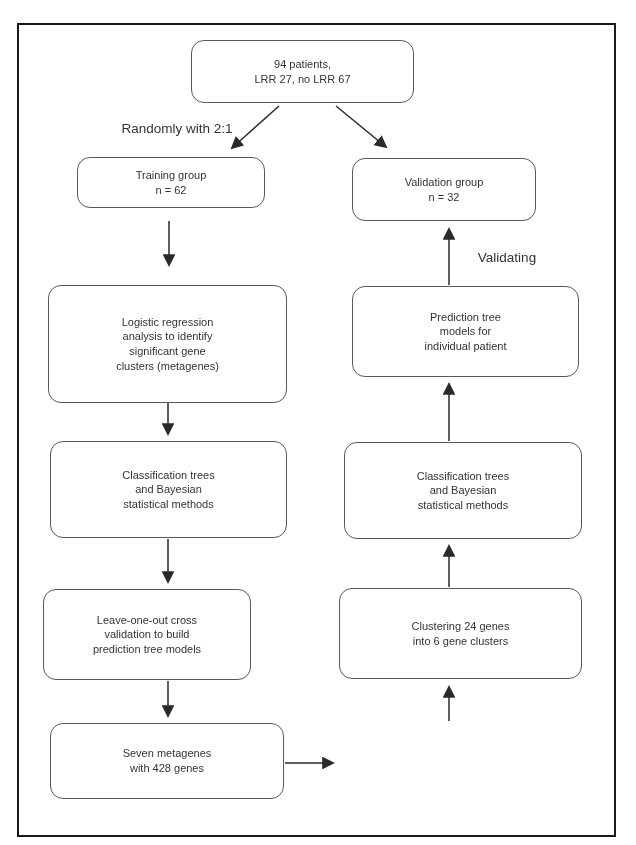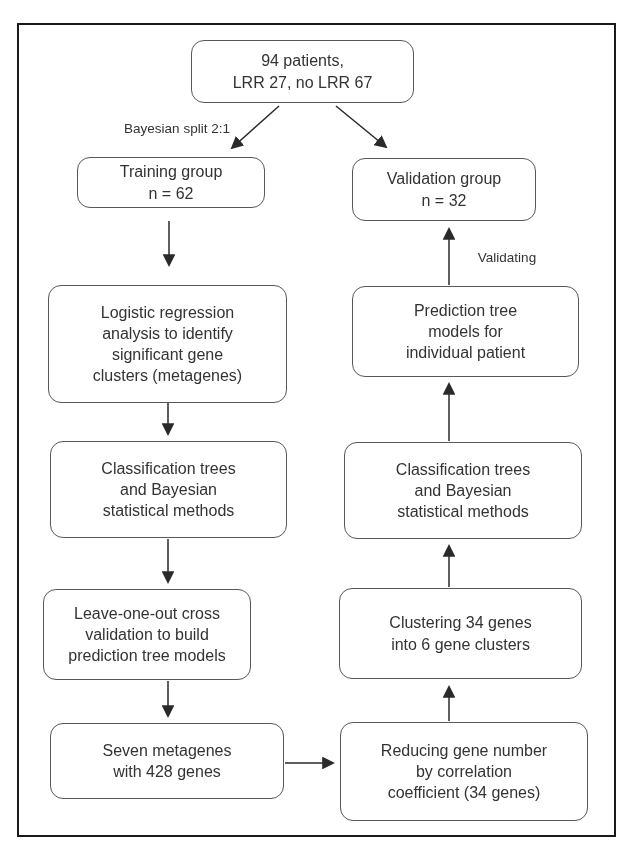--- a/index.html
+++ b/index.html
@@ -35,21 +35,21 @@
   .box {
     position: absolute;
     border: 1.6px solid var(--box-border);
     border-radius: 13px;
     background: var(--background);
     display: flex;
     align-items: center;
     justify-content: center;
     text-align: center;
     color: var(--text);
-    font-size: 16px;
+    font-size: 11px;
     line-height: 1.32;
     padding: 4px 8px;
   }
   .box span, .flabel span { white-space: pre-line; }
   .flabel {
     position: absolute;
     color: var(--text);
     font-size: 13.5px;
     text-align: center;
   }
@@ -133,36 +133,31 @@
 statistical methods</span>
   </div>
 
   <div class="box" style="left:43px;top:589px;width:208px;height:91px">
     <span>Leave-one-out cross
 validation to build
 prediction tree models</span>
   </div>
 
   <div class="box" style="left:339px;top:588px;width:243px;height:91px">
-    <span>Clustering 34 genes
+    <span>Clustering 24 genes
 into 6 gene clusters</span>
   </div>
 
   <div class="box" style="left:50px;top:723px;width:234px;height:76px">
     <span>Seven metagenes
 with 428 genes</span>
   </div>
 
-  <div class="box" style="left:340px;top:722px;width:248px;height:99px">
-    <span>Reducing gene number
-by correlation
-coefficient (34 genes)</span>
-  </div>
 
   <div class="flabel" style="left:100px;top:121px;width:154px">
-    <span>Bayesian split 2:1</span>
+    <span>Randomly with 2:1</span>
   </div>
 
   <div class="flabel" style="left:471px;top:250px;width:72px">
     <span>Validating</span>
   </div>
 
 </div>
 
 </body></html>

